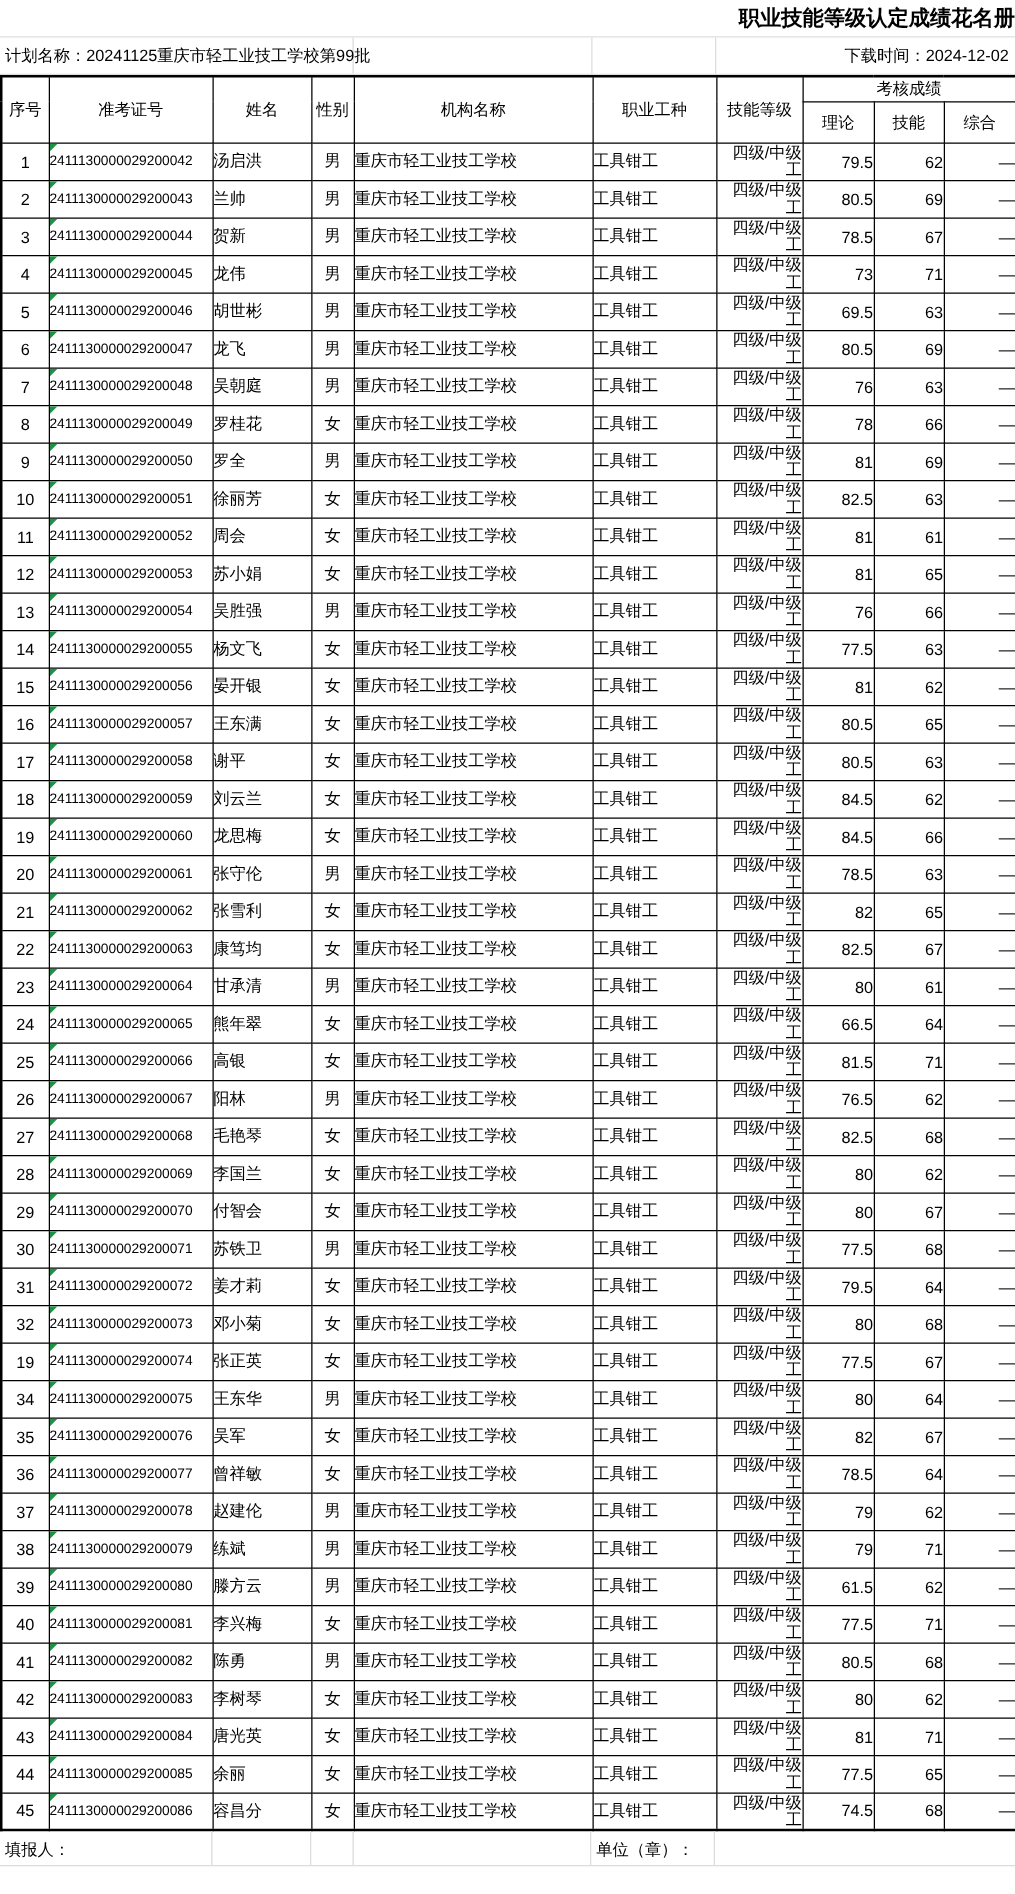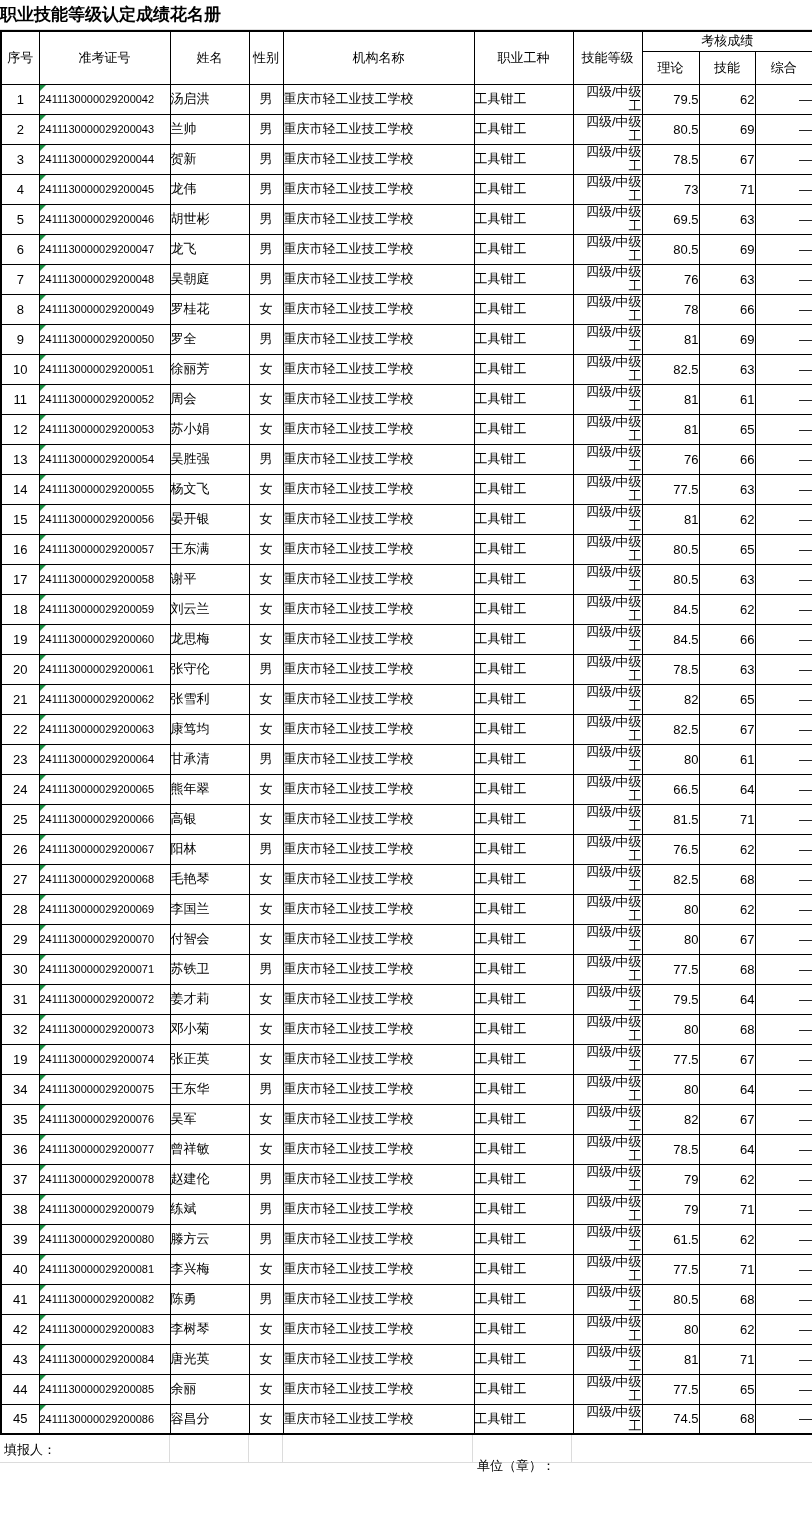--- a/index.html
+++ b/index.html
@@ -7,21 +7,21 @@
     position:relative;
     width:812px;height:1515px;
     background:#ffffff;
     font-family:"Liberation Sans","DejaVu Sans",sans-serif;
     color:#000;
     overflow:hidden;
   }
   
   .title-row{
     height:30px;line-height:30px;
-    text-align:left;
+    text-align:right;
     font-size:17px;font-weight:bold;
     border-bottom:1px solid #e0e0e0;
     box-sizing:border-box;
   }
   
   .info-row{position:relative;box-sizing:border-box;font-size:13px;}
   .info-row .left{position:absolute;left:4px;top:0;white-space:nowrap;}
   .info-row .right{position:absolute;right:5px;top:0;white-space:nowrap;}
   .info-row1{height:30px;line-height:29px;border-bottom:1px solid #dcdcdc;}
   .info-row2{height:18px;line-height:18px;}
@@ -61,29 +61,40 @@
   .c-theory,.c-skill,.c-overall{text-align:right;padding-right:5px;white-space:nowrap;}
   
   .footer-row{
     position:relative;height:28px;line-height:30px;
     font-size:13px;
     border-bottom:1px solid #dcdcdc;
     box-sizing:border-box;
   }
   .footer-row .fgrid{position:absolute;top:0;bottom:0;width:1px;background:#dcdcdc;}
   .reporter{position:absolute;left:4px;top:0;}
-  .unit{position:absolute;left:477px;top:16px;text-align:center;}
+  .unit{position:absolute;left:477px;top:0;text-align:center;}
 </style>
 </head>
 <body>
 
 <div class="sheet">
 
   <div class="title-row">职业技能等级认定成绩花名册</div>
 
+  <div class="info-row info-row1">
+    <span class="vgrid" style="left:282px"></span>
+    <span class="vgrid" style="left:473px"></span>
+    <span class="vgrid" style="left:572px"></span>
+    <span class="left">
+      <span>计划名称：</span><span>20241125重庆市轻工业技工学校第99批</span>
+    </span>
+    <span class="right">
+      <span>下载时间：</span><span>2024-12-02</span>
+    </span>
+  </div>
 
 
   <table class="roster">
     <colgroup>
       <col style="width:38px">
         <col style="width:131px">
         <col style="width:79px">
         <col style="width:34px">
       <col style="width:191px">
         <col style="width:99px">

